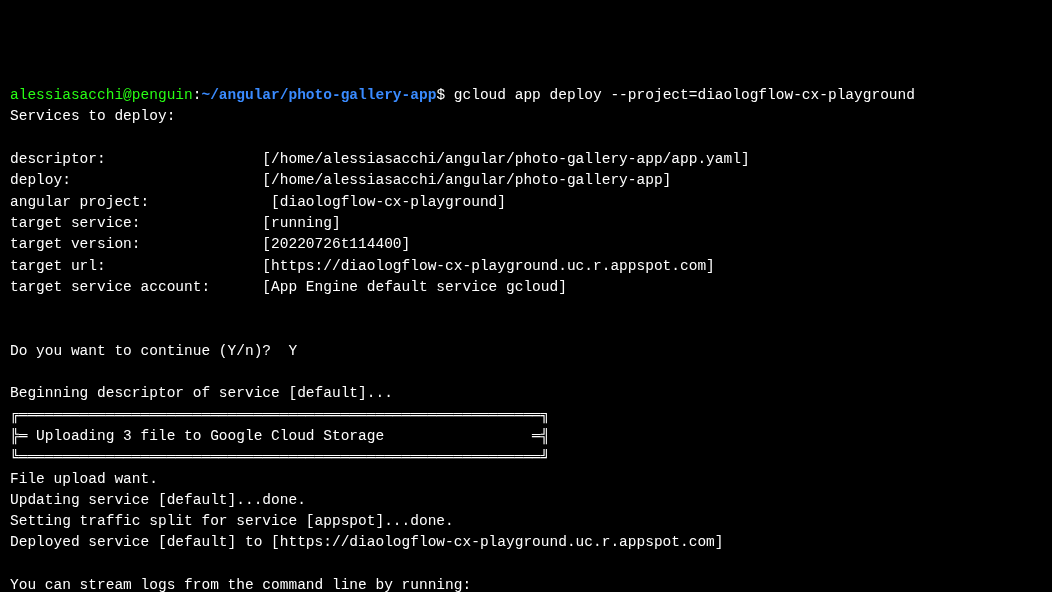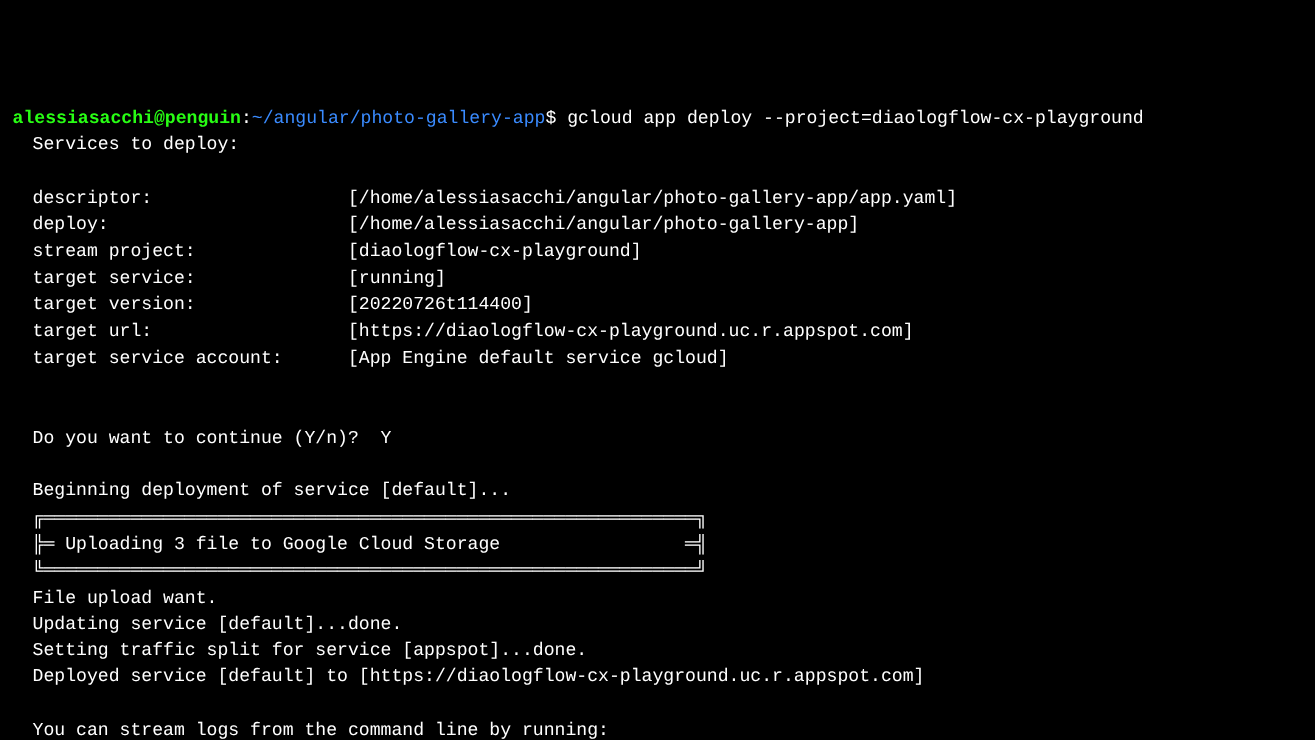--- a/index.html
+++ b/index.html
@@ -6,46 +6,46 @@
     body {
       background: #000;
       color: #fff;
       font-family: 'Menlo', 'Monaco', 'Courier New', monospace;
       font-size: 14.5px;
       line-height: 21.3px;
       padding: 0 10px;
       white-space: pre;
       overflow-x: auto;
     }
-    .green { color: #28fe14; font-weight: bold; }
-    .blue { color: #3a8bff; font-weight: normal; }
+    .green { color: #28fe14; font-weight: normal; }
+    .blue { color: #3a8bff; font-weight: bold; }
     .white { color: #fff; }
     .prompt-line { white-space: pre; }
-    .body-text { white-space: pre; margin-left: 16px; }
+    .body-text { white-space: pre; }
   </style>
 </head>
 <body>
 
 
 
 <div><span class="prompt-line"><span class="green">alessiasacchi@penguin</span><span class="white">:</span><span class="blue">~/angular/photo-gallery-app</span><span class="white">$ </span><span class="white">gcloud app deploy --project=diaologflow-cx-playground</span></span>
 <span class="body-text">Services to deploy:</span>
 
 <span class="body-text"><span>descriptor:                  </span><span>[/home/alessiasacchi/angular/photo-gallery-app/app.yaml]</span></span>
 <span class="body-text"><span>deploy:                      </span><span>[/home/alessiasacchi/angular/photo-gallery-app]</span></span>
-<span class="body-text"><span>stream project:              </span><span>[diaologflow-cx-playground]</span></span>
+<span class="body-text"><span>angular project:              </span><span>[diaologflow-cx-playground]</span></span>
 <span class="body-text"><span>target service:              </span><span>[running]</span></span>
 <span class="body-text"><span>target version:              </span><span>[20220726t114400]</span></span>
 <span class="body-text"><span>target url:                  </span><span>[https://diaologflow-cx-playground.uc.r.appspot.com]</span></span>
 <span class="body-text"><span>target service account:      </span><span>[App Engine default service gcloud]</span></span>
 
 
 <span class="body-text"><span>Do you want to continue (Y/n)?  </span><span>Y</span></span>
 
-<span class="body-text">Beginning deployment of service [default]...</span>
+<span class="body-text">Beginning descriptor of service [default]...</span>
 <span class="body-text">╔════════════════════════════════════════════════════════════╗</span>
 <span class="body-text">╠═ Uploading 3 file to Google Cloud Storage                 ═╣</span>
 <span class="body-text">╚════════════════════════════════════════════════════════════╝</span>
 <span class="body-text">File upload want.</span>
 <span class="body-text">Updating service [default]...done.</span>
 <span class="body-text">Setting traffic split for service [appspot]...done.</span>
 <span class="body-text">Deployed service [default] to [https://diaologflow-cx-playground.uc.r.appspot.com]</span>
 
 <span class="body-text">You can stream logs from the command line by running:</span>
 

